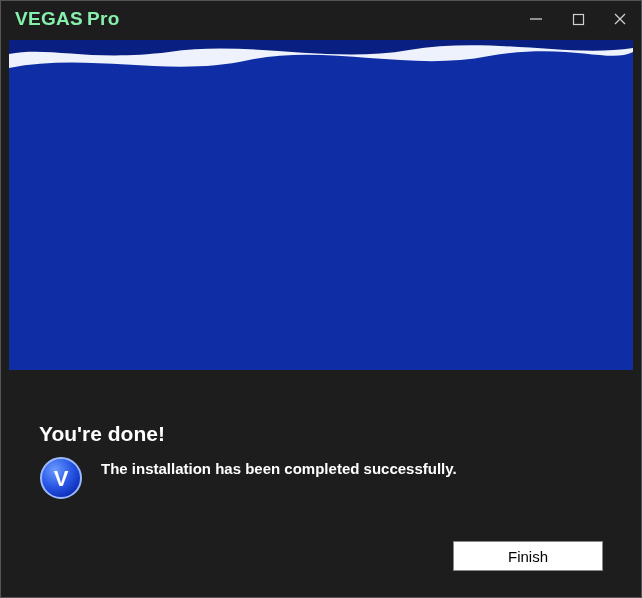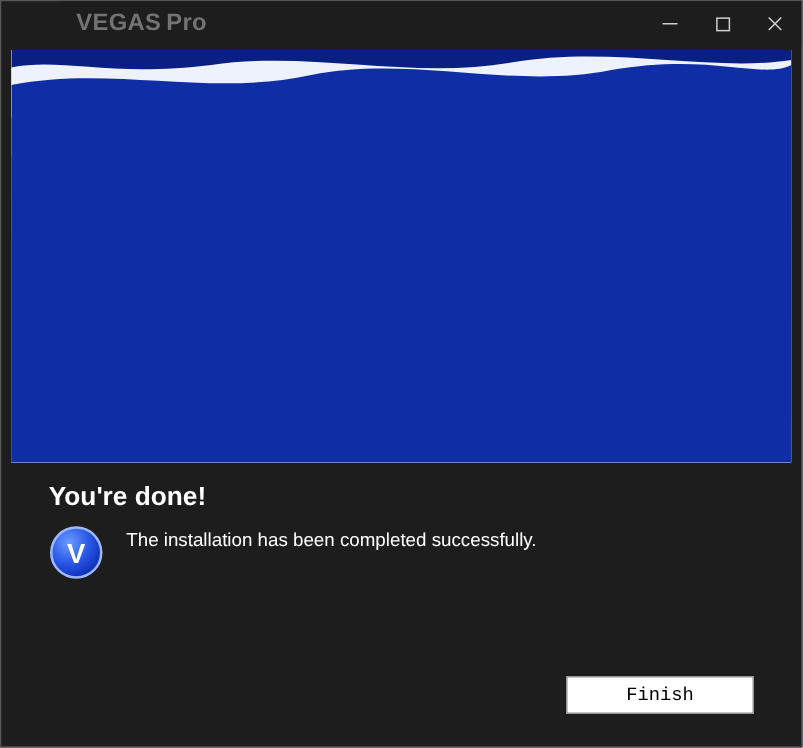--- a/index.html
+++ b/index.html
@@ -1,33 +1,33 @@
 <!DOCTYPE html>
 <html><head>
 <meta charset="utf-8">
 <style>
   * { margin: 0; padding: 0; box-sizing: border-box; }
   html, body { width: 642px; height: 598px; overflow: hidden; font-family: "Segoe UI", Arial, sans-serif; background: #1d1d1d; }
   .window { width: 642px; height: 598px; background: #1d1d1d; border: 1px solid #555; display: flex; flex-direction: column; }
-  .titlebar { height: 36px; background: #1d1d1d; display: flex; align-items: center; padding-left: 14px; color: #737373; margin-left: 46px; }
+  .titlebar { height: 36px; background: #1d1d1d; display: flex; align-items: center; padding-left: 14px; color: #86efac; }
   .titlebar .brand { font-size: 19px; letter-spacing: 0.3px; display: flex; align-items: baseline; gap: 4px; }
   .titlebar .brand .bold { font-weight: 700; }
   .titlebar .brand .light { font-weight: 700; }
   .winbtns { margin-left: auto; display: flex; align-items: center; height: 100%; }
   .winbtn { width: 42px; height: 36px; display: flex; align-items: center; justify-content: center; color: #d0d0d0; }
   .winbtn svg { display: block; }
   .hero { height: 330px; background: #e9eefb; position: relative; overflow: hidden; margin: 3px 8px 0 8px; }
   .hero svg { position: absolute; inset: 0; width: 100%; height: 100%; }
   .content { flex: 1; padding: 16px 38px 12px 38px; color: #fff; display: flex; flex-direction: column; }
-  .heading { font-size: 21px; font-weight: 700; margin-bottom: 10px; }
+  .heading { font-size: 21px; font-weight: 700; margin-bottom: 10px; margin-top: 36px; }
   .row { display: flex; align-items: flex-start; gap: 18px; }
   .appicon { width: 44px; height: 44px; flex-shrink: 0; }
-  .msg { font-size: 15px; font-weight: 400; line-height: 1.4; padding-top: 2px; }
+  .msg { font-size: 15px; font-weight: 700; line-height: 1.4; padding-top: 2px; }
   .footer { margin-top: auto; display: flex; justify-content: flex-end; padding-bottom: 14px; padding-right: 0; }
-  .btn { min-width: 150px; height: 30px; background: #fff; color: #000; border: 1px solid #888; font-size: 15px; display: flex; align-items: center; justify-content: center; cursor: pointer; user-select: none; font-family: Liberation Mono, monospace; }
+  .btn { min-width: 150px; height: 30px; background: #fff; color: #000; border: 1px solid #888; font-size: 15px; display: flex; align-items: center; justify-content: center; cursor: pointer; user-select: none; }
 </style>
 </head>
 <body>
 
 <div class="window">
 
   <div class="titlebar">
     <div class="brand">
       <span class="bold">VEGAS</span>
       <span class="light">Pro</span>

